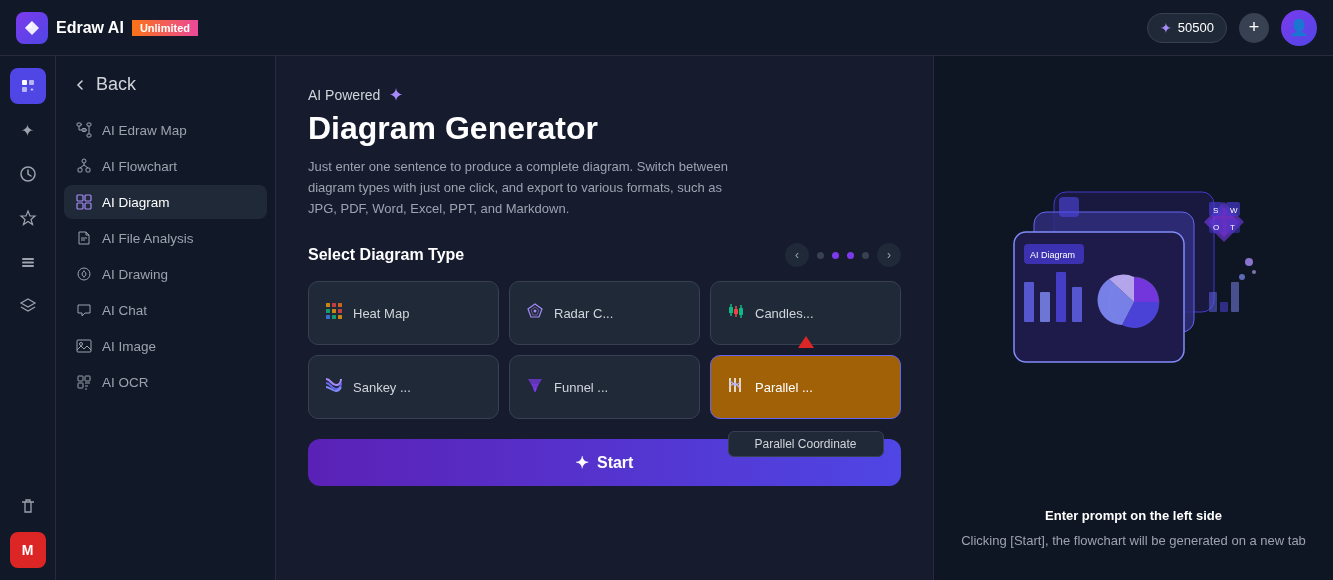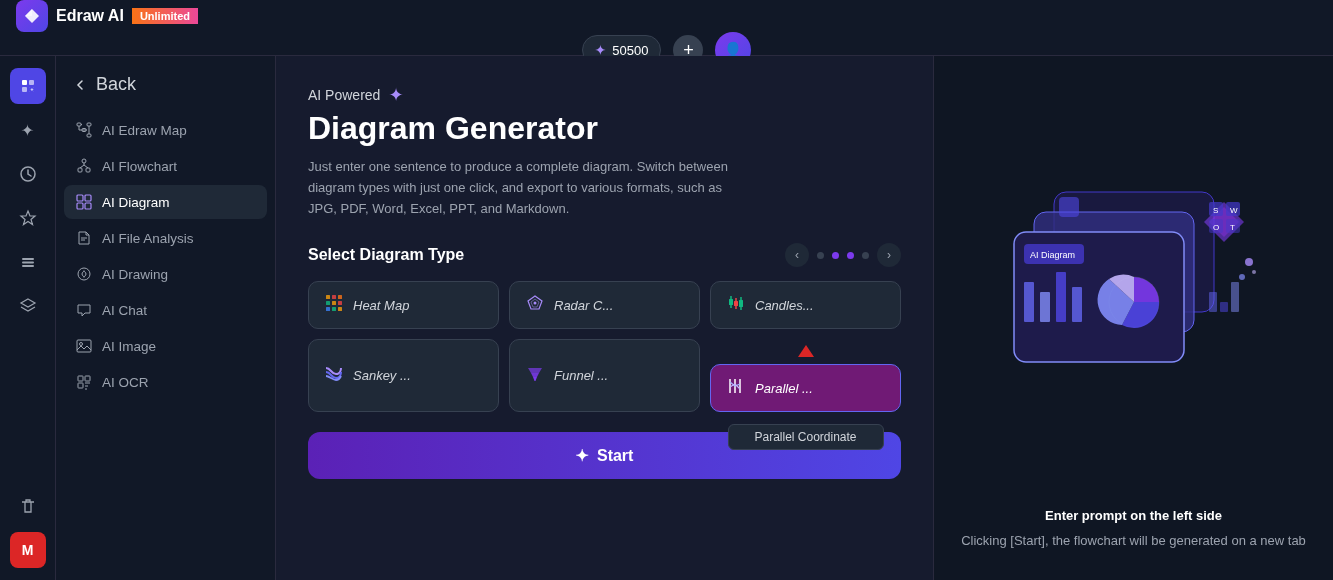--- a/index.html
+++ b/index.html
@@ -16,21 +16,20 @@
 
     
     .topbar {
       height: 56px;
       background: #111827;
       display: flex;
       align-items: center;
       padding: 0 16px;
       border-bottom: 1px solid #2a2a3e;
       flex-shrink: 0;
-      flex-direction: column;
     }
     .topbar-logo {
       display: flex;
       align-items: center;
       gap: 8px;
       margin-right: auto;
     }
     .logo-icon {
       width: 32px;
       height: 32px;
@@ -255,37 +254,35 @@
     .diagram-grid {
       display: grid;
       grid-template-columns: repeat(3, 1fr);
       gap: 10px;
       margin-bottom: 20px;
     }
     .diagram-btn {
       background: #1f2937;
       border: 1px solid #374151;
       border-radius: 10px;
-      padding: 12px 16px;
+      padding: 20px 16px;
       display: flex;
       align-items: center;
       gap: 10px;
       cursor: pointer;
       color: #d1d5db;
       font-size: 13px;
       font-weight: 500;
       transition: background 0.2s;
       position: relative;
-      font-style: italic;
     }
     .diagram-btn.selected {
-      background: #701a75;
+      background: #a16207;
       border-color: #6366f1;
       color: #fff;
-      margin-top: 25px;
     }
     .diagram-btn-icon { font-size: 16px; }
 
     
     .tooltip-wrapper {
       position: relative;
     }
     .tooltip-box {
       position: absolute;
       bottom: -38px;

